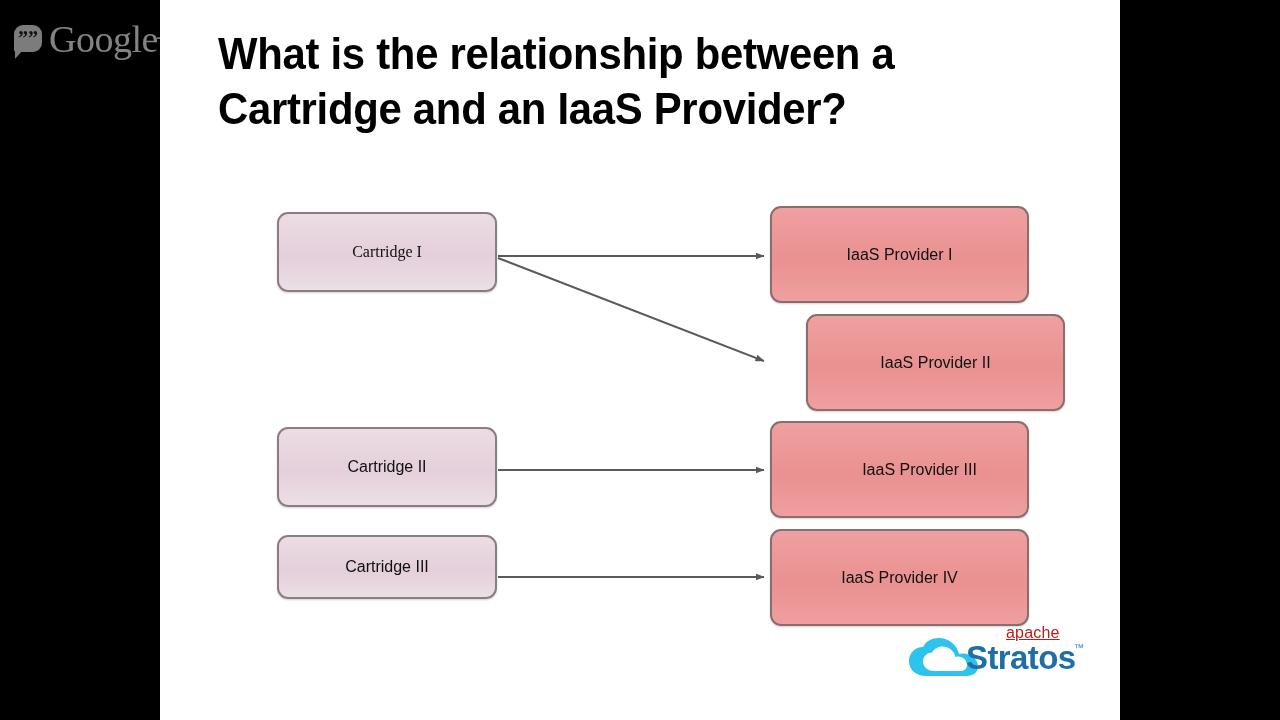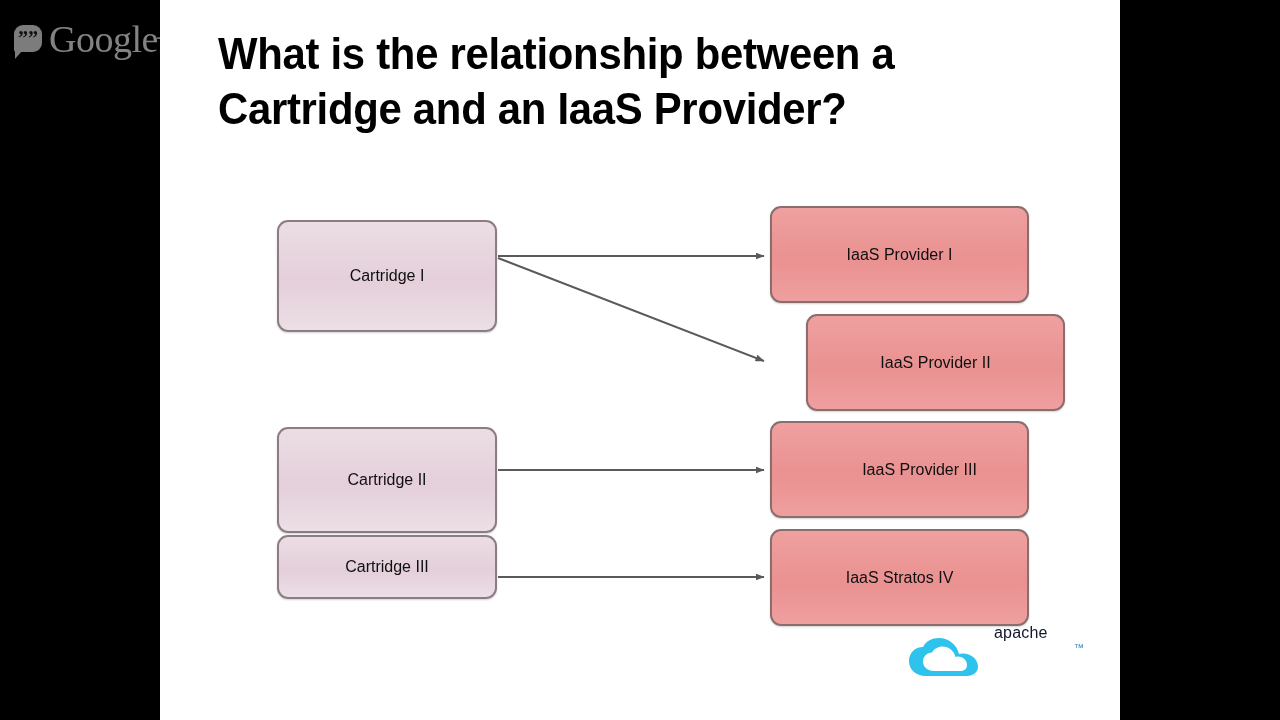--- a/index.html
+++ b/index.html
@@ -150,25 +150,26 @@
   }
   .stratos-cloud {
     position: absolute;
     left: 0;
     top: 14px;
     width: 76px;
     height: 40px;
   }
   .stratos-apache {
     position: absolute;
-    left: 86px;
+    left: 98px;
     top: 0px;
     font-size: 16px;
-    color: #0f172a;
+    color: #b91c1c;
     letter-spacing: 0.2px;
+    text-decoration: underline;
   }
   .stratos-word {
     position: absolute;
     left: 58px;
     top: 15px;
     font-size: 33px;
     font-weight: bold;
     color: #1d6fa5;
     letter-spacing: -0.6px;
   }
@@ -204,47 +205,48 @@
           </marker>
         </defs>
         <g id="edges">
             <line x1="338" y1="256" x2="604" y2="256" stroke="#5a5a5a" stroke-width="2" marker-end="url(#arrowhead)"></line>
             <line x1="338" y1="258" x2="604" y2="361" stroke="#5a5a5a" stroke-width="2" marker-end="url(#arrowhead)"></line>
             <line x1="338" y1="470" x2="604" y2="470" stroke="#5a5a5a" stroke-width="2" marker-end="url(#arrowhead)"></line>
             <line x1="338" y1="577" x2="604" y2="577" stroke="#5a5a5a" stroke-width="2" marker-end="url(#arrowhead)"></line>
           </g>
       </svg>
       <div id="nodes">
-          <div class="node cartridge" style="left: 117px; top: 220px; width: 220px; height: 112px;">
+          <div class="node cartridge" style="left: 117px; top: 212px; width: 220px; height: 80px; font-family: Liberation Serif, serif;">
             <span>Cartridge I</span>
           </div>
-          <div class="node cartridge" style="left: 117px; top: 427px; width: 220px; height: 106px;">
+          <div class="node cartridge" style="left: 117px; top: 427px; width: 220px; height: 80px;">
             <span>Cartridge II</span>
           </div>
           <div class="node cartridge" style="left: 117px; top: 535px; width: 220px; height: 64px;">
             <span>Cartridge III</span>
           </div>
           <div class="node iaas" style="left: 610px; top: 206px; width: 259px; height: 97px;">
             <span>IaaS Provider I</span>
           </div>
           <div class="node iaas" style="left: 646px; top: 314px; width: 259px; height: 97px;">
             <span>IaaS Provider II</span>
           </div>
           <div class="node iaas" style="left: 610px; top: 421px; width: 259px; height: 97px; padding-left: 40px;">
             <span>IaaS Provider III</span>
           </div>
           <div class="node iaas" style="left: 610px; top: 529px; width: 259px; height: 97px;">
-            <span>IaaS Stratos IV</span>
+            <span>IaaS Provider IV</span>
           </div>
         </div>
     </div>
 
     <div id="stratos-logo">
       <svg class="stratos-cloud" viewBox="0 0 76 40">
         <path d="M18 38 C7 38 1 31 1 23 C1 15 7 9 15 9 C18 3 24 0 31 0 C41 0 49 7 51 16 C52 15.6 54 15.4 55 15.4 C63 15.4 70 21 70 28.6 C70 34.6 65 38 59 38 Z" fill="#2ec3ec"></path>
         <path d="M26 33 C19 33 15 28.6 15 23.6 C15 18.6 19 14.6 24 14.6 C26 11 30 8.6 34.5 8.6 C41 8.6 46 13 47.5 19 C48 18.8 49 18.6 50 18.6 C55 18.6 59 22.4 59 27.2 C59 31 56 33 52 33 Z" fill="#ffffff"></path>
       </svg>
       <div class="stratos-apache">apache</div>
+      <div class="stratos-word">Stratos</div>
       <div class="stratos-tm">™</div>
     </div>
 
   </div>
 </div>
 
 </body></html>

